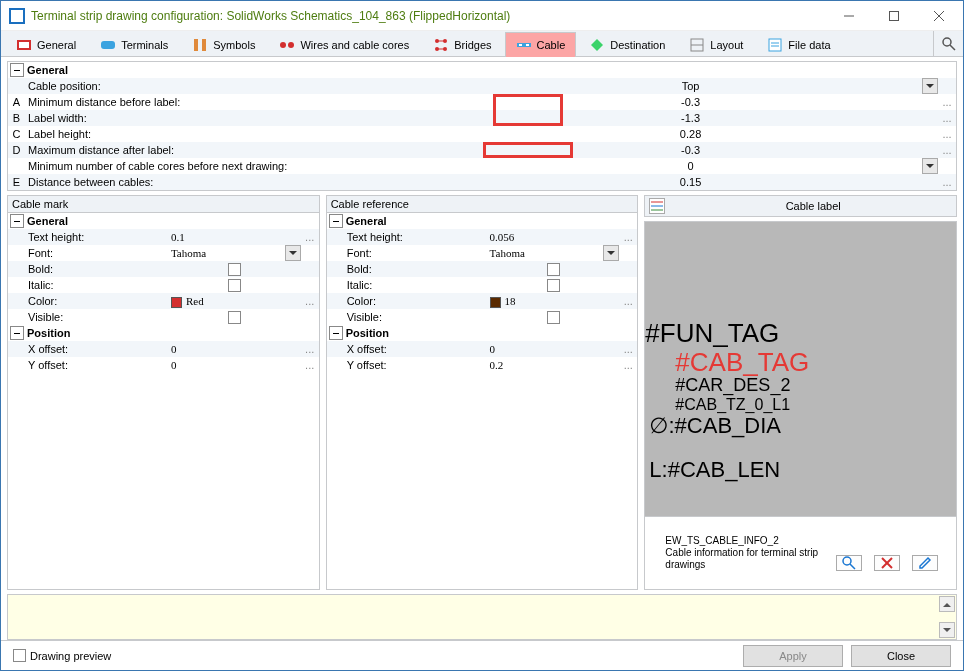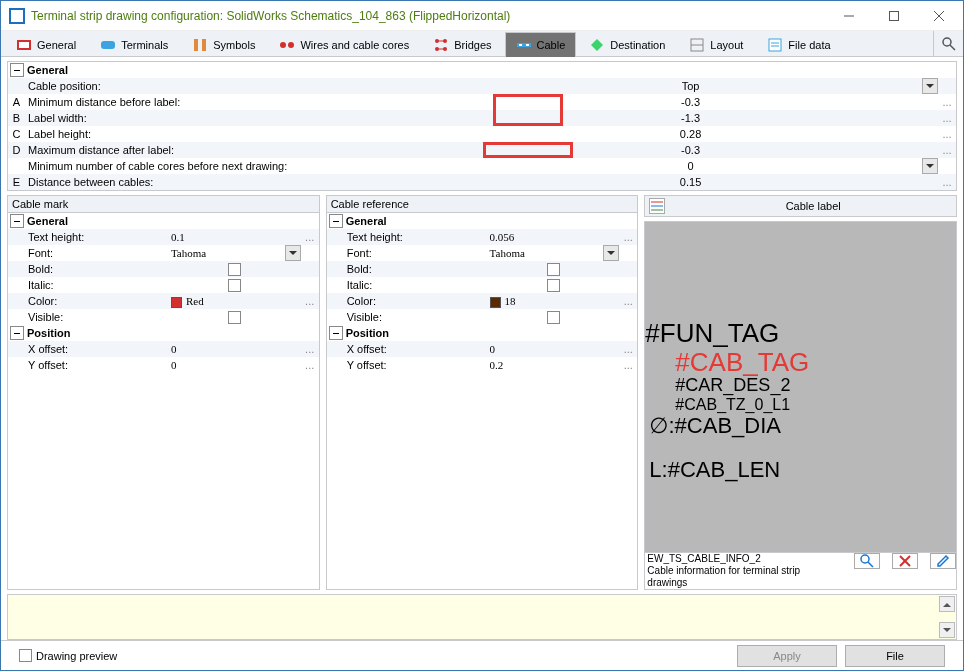--- a/index.html
+++ b/index.html
@@ -61,21 +61,21 @@
     padding: 0 10px;
     gap: 5px;
     cursor: pointer;
     border: 1px solid transparent;
     border-bottom: none;
     margin-right: 2px;
     position: relative;
     top: 1px;
   }
   .toolbar .tab.active {
-    background: #737373;
+    background: #fca5a5;
     border-color: #c7c9cc;
   }
   .toolbar .tab .ticon {
     width: 16px; height: 16px;
     display: inline-flex; align-items:center; justify-content:center;
   }
   .toolbar .spacer { flex: 1; }
   .toolbar .search-btn {
     width: 30px;
     display: flex; align-items: center; justify-content: center;
@@ -224,22 +224,22 @@
   }
   .preview .tags .row-flex{display:flex;gap:20px;width:100%;justify-content:space-around;padding:0 4px;flex-direction:column;}
   .preview .tags .big{font-size:26px;}
   .preview .tags .red{color:#e53935;text-indent:30px;}
   .preview .tags .sm{font-size:18px;}
   .preview .tags .xs{font-size:16px;}
   .preview-footer{
     border:1px solid #c7c9cc;
     border-top:none;
     display:flex;
-    align-items:flex-start;
-    padding:0;
+    align-items:flex-end;
+    padding:18px;
     gap:12px;
     background:#fff;
   }
   .preview-footer .info{
     flex:1;
     font-size:10px;
     line-height:1.2;
     padding:0 2px;
   }
   .preview-footer .btn{
@@ -268,21 +268,21 @@
   .hint-bar .scroll-btn::after{content:"";border:4px solid transparent;}
   .hint-bar .scroll-btn.up::after{border-bottom-color:#555;margin-bottom:3px;}
   .hint-bar .scroll-btn.down::after{border-top-color:#555;margin-top:3px;}
 
   
   .bottom-bar{
     height:30px;
     border-top:1px solid #c7c9cc;
     display:flex;
     align-items:center;
-    padding:0 18px;
+    padding:0 12px;
     gap:8px;
     background:#fff;
   }
   .bottom-bar .chk-label{display:flex;align-items:center;gap:4px;cursor:pointer;}
   .bottom-bar .spacer{flex:1;}
   .bottom-bar button{
     width:100px;height:22px;
     border:1px solid #adadad;
     background:#e1e1e1;
     cursor:pointer;
@@ -658,14 +658,14 @@
   <div class="scroll-btn down"></div>
 </div>
 
 <div class="bottom-bar">
   <label class="chk-label">
     <span class="chk"></span>
     <span>Drawing preview</span>
   </label>
   <div class="spacer"></div>
   <button disabled="">Apply</button>
-  <button>File</button>
+  <button>Close</button>
 </div>
 
 </body></html>

